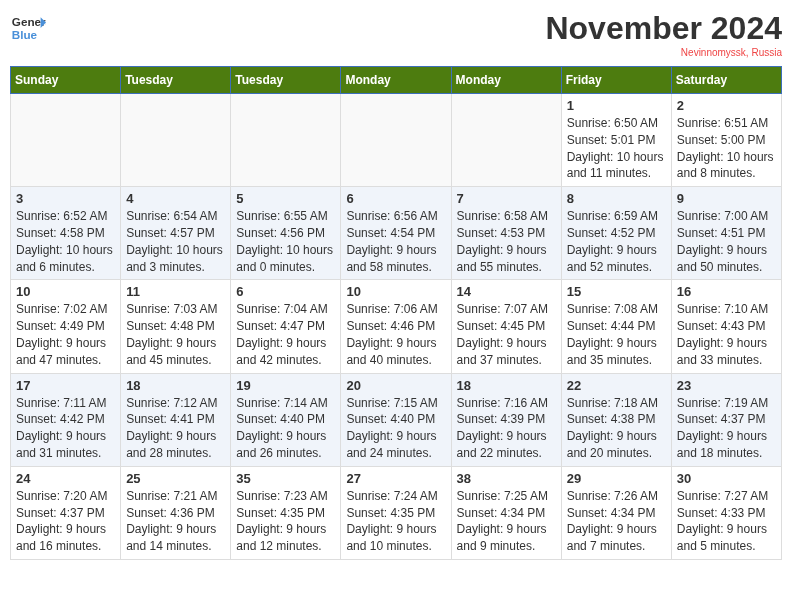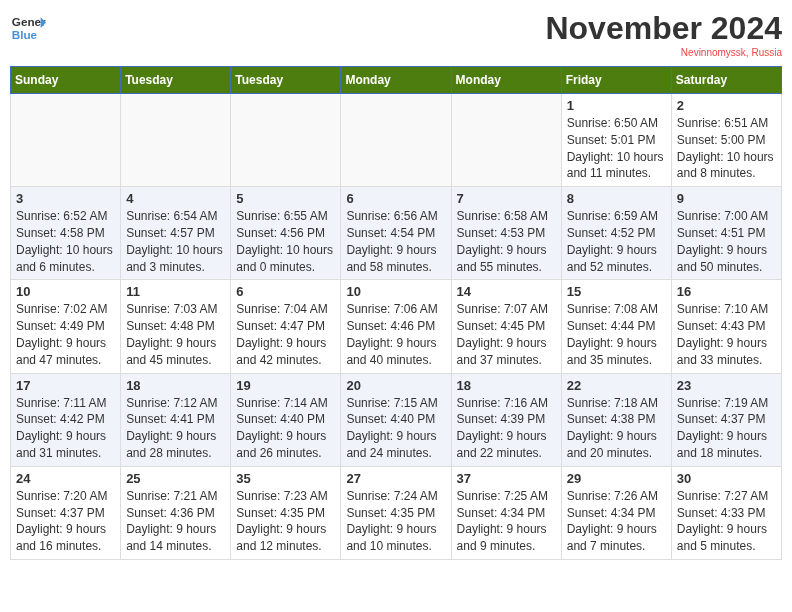--- a/index.html
+++ b/index.html
@@ -225,21 +225,21 @@
         </td>
         <td>
           <span class="day-num">35</span>
           <div class="day-info">Sunrise: 7:23 AM<br>Sunset: 4:35 PM<br>Daylight: 9 hours and 12 minutes.</div>
         </td>
         <td>
           <span class="day-num">27</span>
           <div class="day-info">Sunrise: 7:24 AM<br>Sunset: 4:35 PM<br>Daylight: 9 hours and 10 minutes.</div>
         </td>
         <td>
-          <span class="day-num">37</span>
+          <span class="day-num">38</span>
           <div class="day-info">Sunrise: 7:25 AM<br>Sunset: 4:34 PM<br>Daylight: 9 hours and 9 minutes.</div>
         </td>
         <td>
           <span class="day-num">29</span>
           <div class="day-info">Sunrise: 7:26 AM<br>Sunset: 4:34 PM<br>Daylight: 9 hours and 7 minutes.</div>
         </td>
         <td>
           <span class="day-num">30</span>
           <div class="day-info">Sunrise: 7:27 AM<br>Sunset: 4:33 PM<br>Daylight: 9 hours and 5 minutes.</div>
         </td>

